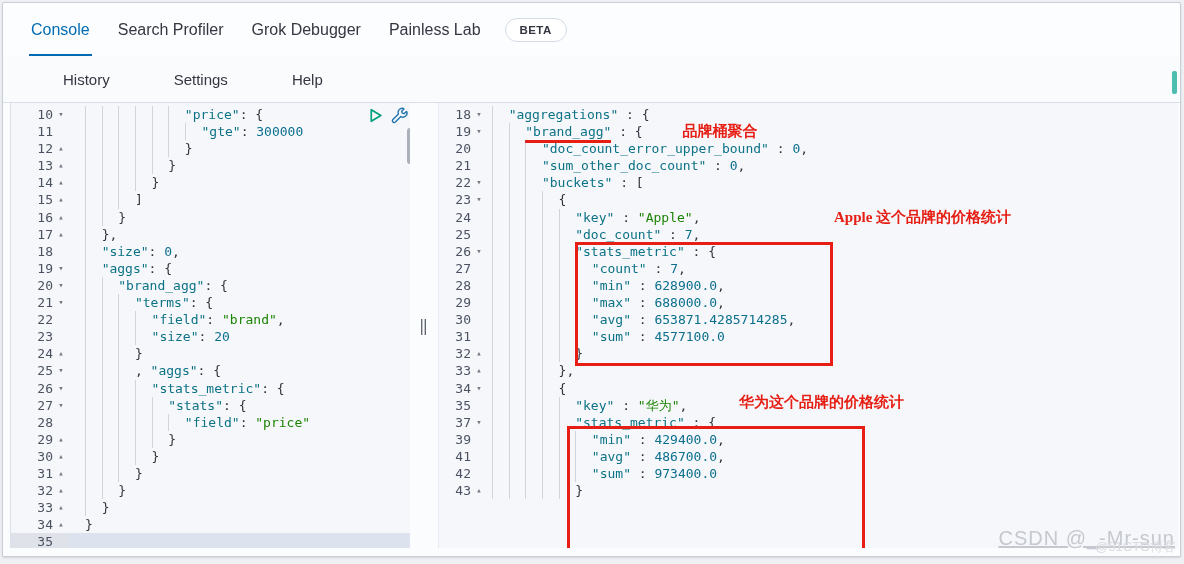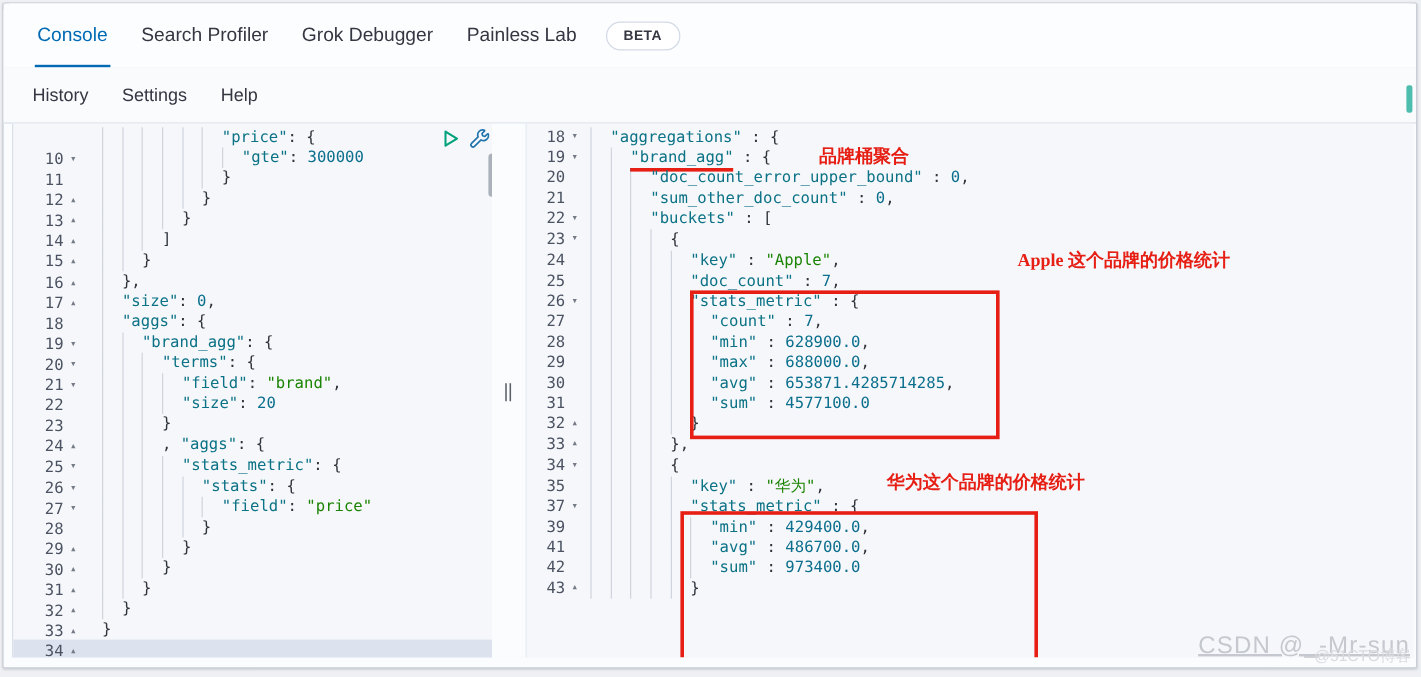--- a/index.html
+++ b/index.html
@@ -11,38 +11,38 @@
     padding-left:14px;border-bottom:1px solid #e3e8f0;background:#fcfdff;border-radius:6px 6px 0 0;}
   .tab{font-size:16px;color:#343741;padding:0 14px;height:100%;display:flex;align-items:center;
     position:relative;cursor:pointer;white-space:nowrap;}
   .tab.active{color:#006bb4;}
   .tab.active::after{content:"";position:absolute;left:12px;right:12px;bottom:-1px;height:3px;background:#006bb4;}
   .beta{margin-left:10px;border:1px solid #d3dae6;border-radius:14px;background:#fff;
     font-size:11.5px;font-weight:bold;letter-spacing:.4px;color:#343741;padding:5px 14px;}
   
   #menubar{position:absolute;top:53px;left:0;right:0;height:46px;display:flex;align-items:center;
     gap:28px;padding-left:24px;background:#f9fbfd;border-bottom:1px solid #d9dfe9;}
-  .menu-item{font-size:15px;color:#343741;cursor:pointer;}
+  .menu-item{font-size:15px;color:#343741;cursor:pointer;margin-left:36px;}
   #accent{position:absolute;right:3px;top:15px;width:5px;height:23px;background:#4dbdae;border-radius:2px;}
   
   #editor{position:absolute;top:100px;left:7px;right:2px;bottom:8px;background:#f5f7fa;
     border-left:1px solid #dbe1ea;overflow:hidden;}
   .pane{position:absolute;top:0;bottom:0;overflow:hidden;}
   #request-pane{left:0;width:399px;}
   #divider{position:absolute;left:399px;width:28px;top:0;bottom:0;background:#fbfcfe;cursor:col-resize;}
   #divider-handle{position:absolute;left:9px;top:214px;font-size:15px;color:#596068;
     font-family:"DejaVu Sans Mono",monospace;}
   #response-pane{left:427px;right:0;border-left:1px solid #e7ebf2;}
   .lines{position:absolute;top:3px;left:0;right:0;font-family:"DejaVu Sans Mono",monospace;
     font-size:13px;line-height:17.1px;}
   .line{display:flex;height:17.1px;white-space:pre;}
   .line.active{background:#dce3ef;}
   .gut{flex:0 0 auto;display:flex;color:#4b5261;}
   .line.active .gut{background:#dfe2e9;}
-  #request-pane .gut{width:58px;margin-top:19px;}
+  #request-pane .gut{width:58px;}
   #response-pane .gut{width:48px;}
   .num{flex:1;text-align:right;}
   .fold{flex:0 0 16px;text-align:center;font-size:9px;color:#747b87;line-height:17.1px;cursor:pointer;}
   .code{padding-left:16px;}
   #response-pane .code{padding-left:5px;}
   .ig{display:inline-block;width:2ch;height:17.1px;border-left:1px solid rgba(100,112,135,.25);vertical-align:top;}
   .t-k{color:#0c7286;}
   .t-n{color:#0b6f8d;}
   .t-s{color:#1c8404;}
   .t-p{color:#2f333b;}
@@ -149,21 +149,21 @@
           <div class="line"><span class="gut"><span class="num">35</span><span class="fold"></span></span><span class="code"><span class="ig"></span><span class="ig"></span><span class="ig"></span><span class="ig"></span><span class="ig"></span><span class="t-k">"key"</span><span class="t-p"> : </span><span class="t-s">"华为"</span><span class="t-p">,</span></span></div>
           <div class="line"><span class="gut"><span class="num">37</span><span class="fold">▾</span></span><span class="code"><span class="ig"></span><span class="ig"></span><span class="ig"></span><span class="ig"></span><span class="ig"></span><span class="t-k">"stats_metric"</span><span class="t-p"> : {</span></span></div>
           <div class="line"><span class="gut"><span class="num">39</span><span class="fold"></span></span><span class="code"><span class="ig"></span><span class="ig"></span><span class="ig"></span><span class="ig"></span><span class="ig"></span><span class="ig"></span><span class="t-k">"min"</span><span class="t-p"> : </span><span class="t-n">429400.0</span><span class="t-p">,</span></span></div>
           <div class="line"><span class="gut"><span class="num">41</span><span class="fold"></span></span><span class="code"><span class="ig"></span><span class="ig"></span><span class="ig"></span><span class="ig"></span><span class="ig"></span><span class="ig"></span><span class="t-k">"avg"</span><span class="t-p"> : </span><span class="t-n">486700.0</span><span class="t-p">,</span></span></div>
           <div class="line"><span class="gut"><span class="num">42</span><span class="fold"></span></span><span class="code"><span class="ig"></span><span class="ig"></span><span class="ig"></span><span class="ig"></span><span class="ig"></span><span class="ig"></span><span class="t-k">"sum"</span><span class="t-p"> : </span><span class="t-n">973400.0</span></span></div>
           <div class="line"><span class="gut"><span class="num">43</span><span class="fold">▴</span></span><span class="code"><span class="ig"></span><span class="ig"></span><span class="ig"></span><span class="ig"></span><span class="ig"></span><span class="t-p">}</span></span></div>
         </div>
       <div id="resp-annotations">
           <div class="ann-box" style="left: 136px; top: 139px; width: 252px; height: 118px; border-color: rgb(230, 30, 20);"></div>
           <div class="ann-box" style="left: 128px; top: 323px; width: 292px; height: 123px; border-color: rgb(230, 30, 20);"></div>
-          <div class="ann-note" style="left: 409px; top: 105px; color: rgb(230, 30, 20);">Apple 这个品牌的价格统计</div>
+          <div class="ann-note" style="left: 395px; top: 105px; color: rgb(230, 30, 20);">Apple 这个品牌的价格统计</div>
           <div class="ann-note" style="left: 300px; top: 290px; color: rgb(230, 30, 20);">华为这个品牌的价格统计</div>
         </div>
     </div>
 
   </div>
 
   <div id="watermark">CSDN @_-Mr-sun</div>
   <div id="watermark2">@51CTO博客</div>
 </div>
 

